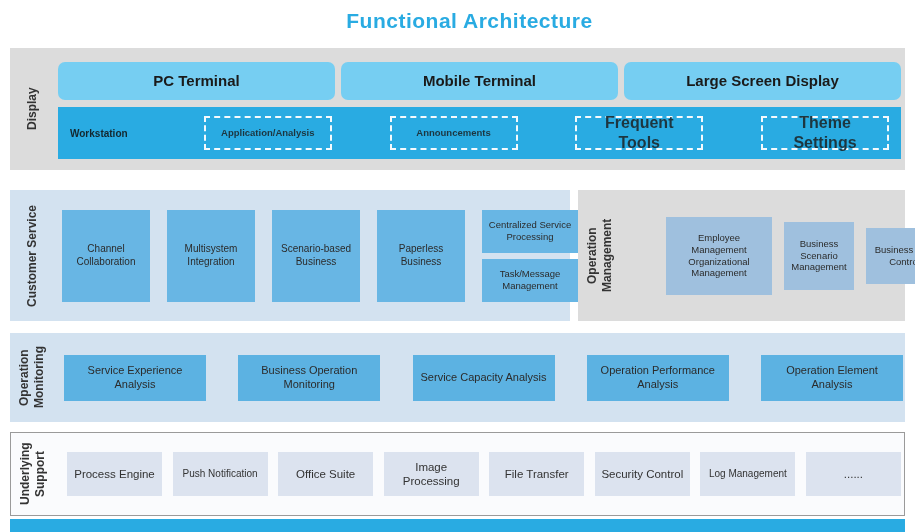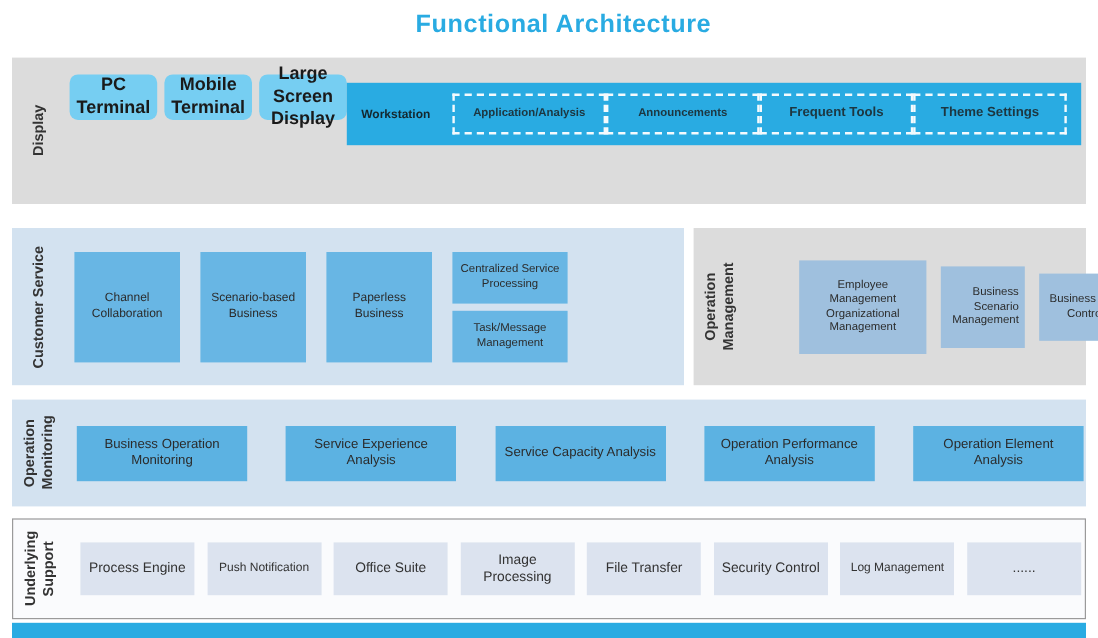--- a/index.html
+++ b/index.html
@@ -18,43 +18,43 @@
     flex:0 0 44px; writing-mode:vertical-rl; transform:rotate(180deg);
     display:flex; align-items:center; justify-content:center;
     font-weight:bold; font-size:12px; color:var(--text-dark);
     text-align:center; line-height:1.25; padding:8px 0;
   }
   .cellbox{ display:flex; align-items:center; justify-content:center;
             text-align:center; color:#2b2b2b; line-height:1.25; padding:2px 5px; }
 
   
   .band-display { left:10px; top:48px; width:895px; height:122px; background:var(--band-gray); }
-  .display-content { flex:1; display:flex; flex-direction:row; padding:14px 4px 0 4px; }
+  .display-content { flex:1; display:flex; flex-direction:column; padding:14px 4px 0 4px; }
   .terminals { display:flex; gap:6px; }
   .terminal { flex:1; height:38px; background:var(--terminal-blue); border-radius:7px;
               font-size:15px; font-weight:bold; color:#1a1a1a; }
   .ws-bar { margin-top:7px; height:52px; background:var(--accent);
             display:flex; align-items:center; justify-content:space-between; padding:0 12px; }
   .ws-label { font-size:10px; font-weight:bold; color:#14272e; flex:0 0 76px; }
   .ws-item { width:128px; height:34px; border:2px dashed rgba(255,255,255,.95);
              font-size:9.5px; font-weight:bold; color:#1d3640; }
-  .ws-item-lg { font-size:11px; }
+  .ws-item-lg { font-size:16px; }
 
   
   .band-cs { left:10px; top:190px; width:560px; height:131px; background:var(--band-blue); }
   .cs-content { flex:1; display:flex; align-items:center; gap:17px; padding:0 7px 0 8px; }
   .cs-box { width:88px; height:92px; background:var(--box-blue); font-size:10px; }
   .cs-stack { display:flex; flex-direction:column; gap:6px; width:96px; }
   .cs-stack .cellbox { height:43px; background:var(--box-blue); font-size:9.5px; }
 
   .band-om { left:578px; top:190px; width:327px; height:131px; background:var(--band-gray); }
   .om-content { flex:1; display:flex; align-items:center; gap:12px; padding-right:7px;margin-left:44px; }
   .om-box { background:var(--box-bluegray); font-size:9.5px; }
   .om-box-1 { width:106px; height:78px; }
-  .om-box-2 { width:70px; height:68px;text-align:right; }
+  .om-box-2 { width:70px; height:68px; }
   .om-box-3 { width:77px; height:56px; }
 
   
   .band-monitor { left:10px; top:333px; width:895px; height:89px; background:var(--band-blue); }
   .mon-content { flex:1; display:flex; align-items:center; justify-content:space-between;
                  padding:0 2px 0 10px; }
   .mon-box { width:142px; height:46px; background:var(--monitor-blue); font-size:11px; }
 
   
   .band-support { left:10px; top:432px; width:895px; height:84px; background:#fafbfd;
@@ -89,20 +89,21 @@
         <div class="ws-item ws-item-lg cellbox">Frequent Tools</div>
         <div class="ws-item ws-item-lg cellbox">Theme Settings</div>
       </div>
     </div>
   </section>
 
   <section class="band band-cs">
     <div class="vlabel">Customer Service</div>
     <div class="cs-content">
       <div class="cs-box cellbox">Channel Collaboration</div>
+      <div class="cs-box cellbox">Multisystem Integration</div>
       <div class="cs-box cellbox">Scenario-based Business</div>
       <div class="cs-box cellbox">Paperless Business</div>
       <div class="cs-stack">
         <div class="cellbox">Centralized Service Processing</div>
         <div class="cellbox">Task/Message Management</div>
       </div>
     </div>
   </section>
 
   <section class="band band-om">
@@ -110,22 +111,22 @@
     <div class="om-content">
       <div class="om-box om-box-1 cellbox">Employee Management Organizational Management</div>
       <div class="om-box om-box-2 cellbox">Business Scenario Management</div>
       <div class="om-box om-box-3 cellbox">Business Risk Control</div>
     </div>
   </section>
 
   <section class="band band-monitor">
     <div class="vlabel">Operation Monitoring</div>
     <div class="mon-content">
+      <div class="mon-box cellbox">Service Experience Analysis</div>
       <div class="mon-box cellbox">Business Operation Monitoring</div>
-      <div class="mon-box cellbox">Service Experience Analysis</div>
       <div class="mon-box cellbox">Service Capacity Analysis</div>
       <div class="mon-box cellbox">Operation Performance Analysis</div>
       <div class="mon-box cellbox">Operation Element Analysis</div>
     </div>
   </section>
 
   <section class="band band-support">
     <div class="vlabel">Underlying Support</div>
     <div class="sup-content">
       <div class="sup-box cellbox">Process Engine</div>

